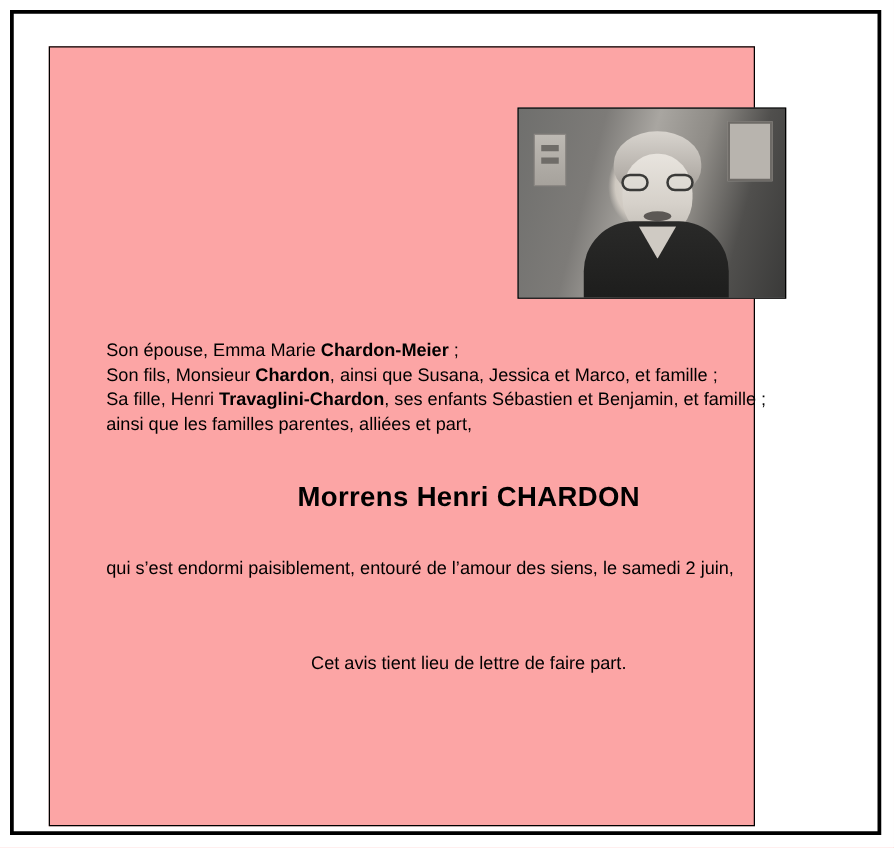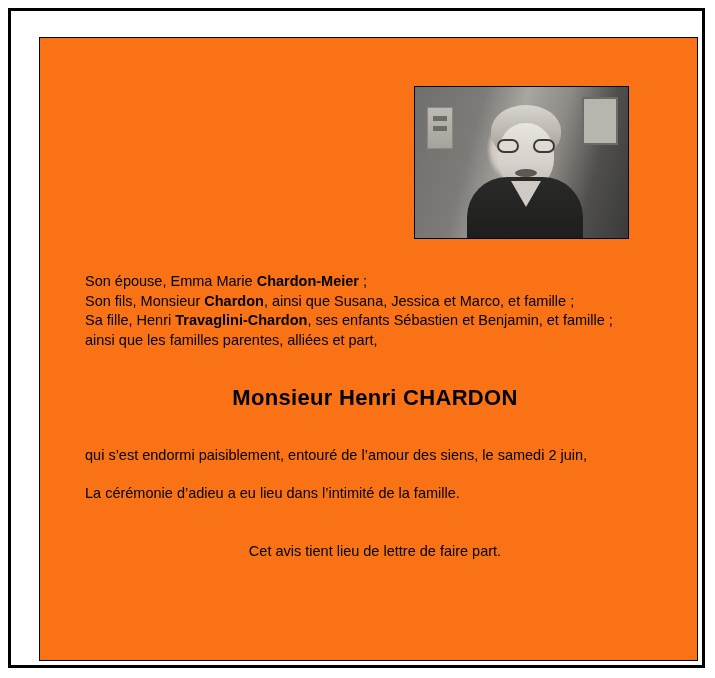--- a/index.html
+++ b/index.html
@@ -29,25 +29,25 @@
     height: 660px;
     border: 3px solid #000000;
     box-sizing: border-box;
     background: #ffffff;
   }
   
   .frame-inner {
     position: absolute;
     left: 28px;
     top: 26px;
-    width: 659px;
+    width: 565px;
     height: 624px;
     border: 1px solid #000000;
     box-sizing: border-box;
-    background: #f97316;
+    background: #fca5a5;
   }
   .content {
     position: absolute;
     left: 0;
     top: 0;
     width: 659px;
     height: 624px;
   }
   .photo-wrap {
     position: absolute;
@@ -237,30 +237,29 @@
           <p class="intro-line"><span>Son fils, Monsieur </span><b>Chardon</b><span>, ainsi que Susana, Jessica et Marco, et famille ;</span></p>
 
           <p><span>Sa fille, Henri </span><b>Travaglini-Chardon</b><span>, ses enfants Sébastien et Benjamin, et famille ;</span></p>
 
           <p>ainsi que les familles parentes, alliées et part,</p>
 
 
           <div class="gap-sm"></div>
           <div class="gap-sm"></div>
 
-          <p class="deceased-name">Monsieur Henri CHARDON</p>
+          <p class="deceased-name">Morrens Henri CHARDON</p>
 
           <div class="gap-sm"></div>
           <div class="gap-sm"></div>
 
           <p>qui s’est endormi paisiblement, entouré de l’amour des siens, le samedi 2 juin,</p>
 
           <div class="gap-sm"></div>
 
-          <p>La cérémonie d’adieu a eu lieu dans l’intimité de la famille.</p>
 
           <div class="gap-sm"></div>
 
 
           <div class="gap-sm"></div>
 
           <p class="closing">Cet avis tient lieu de lettre de faire part.</p>
 
         </div>
       </div>

